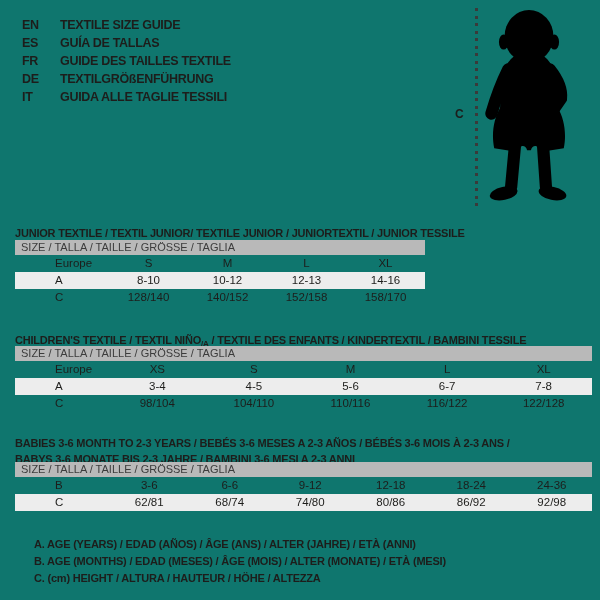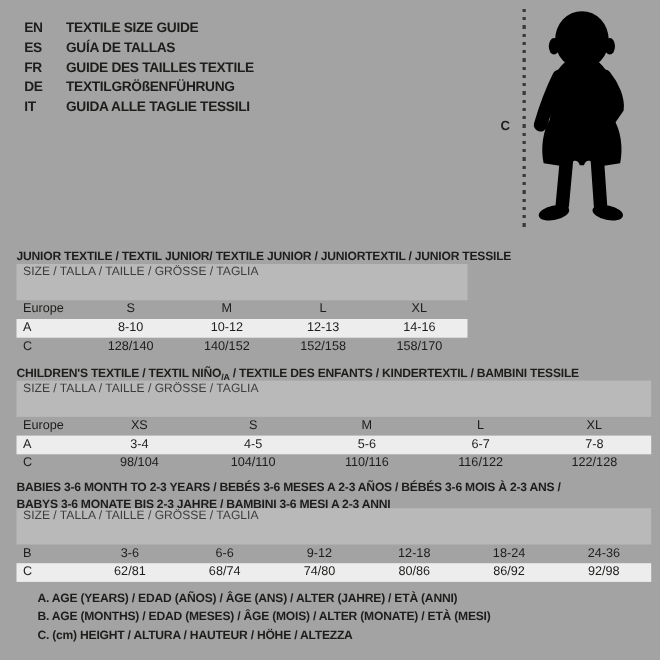--- a/index.html
+++ b/index.html
@@ -1,37 +1,37 @@
 <!DOCTYPE html>
 <html><head>
 <meta charset="utf-8">
 <style>
   html,body{margin:0;padding:0;background:#fff;}
   .canvas{
-    position:relative;width:600px;height:600px;background:#a3a3a3;overflow:hidden;
+    position:relative;width:600px;height:600px;background:#0f766e;overflow:hidden;
     font-family:"Liberation Sans","DejaVu Sans",sans-serif;color:#1d1d1b;
   }
   
   .langs{position:absolute;left:22px;top:16px;}
   .lang-row{display:flex;line-height:18px;font-size:12.5px;font-weight:bold;letter-spacing:-0.3px;}
   .lang-code{width:38px;flex:0 0 38px;}
   
   .figure{position:absolute;left:450px;top:4px;width:148px;height:206px;}
   .measure-line{position:absolute;left:25px;top:4px;width:2.5px;height:200px;
     background:repeating-linear-gradient(to bottom,#3a3a3a 0 3px,transparent 3px 7.5px);}
   .measure-label{position:absolute;left:5px;top:103px;font-size:12px;font-weight:bold;}
   .baby-svg{position:absolute;left:32px;top:0px;}
   
   .tbl-title{position:absolute;left:15px;font-size:11px;font-weight:bold;letter-spacing:-0.2px;line-height:16px;white-space:nowrap;margin-top:12px;}
   .sub{font-size:8px;vertical-align:-2px;}
   
   .tbl{position:absolute;left:15px;}
-  .hdr{height:33px;line-height:15px;font-size:11px;color:#3c3c3c;padding-left:6px;box-sizing:border-box;}
+  .hdr{height:15px;line-height:15px;font-size:11px;color:#3c3c3c;padding-left:6px;box-sizing:border-box;}
   .row{display:flex;height:17px;line-height:17px;font-size:11.5px;}
-  .lbl{width:60px;flex:0 0 60px;padding-left:6px;box-sizing:border-box;text-align:left;}
+  .lbl{width:60px;flex:0 0 60px;padding-left:6px;box-sizing:border-box;text-align:left;margin-left:34px;}
   .cell{flex:1;text-align:center;}
   
   .legend{position:absolute;left:15px;top:536px;margin-left:19px;}
   .legend-line{font-size:11px;font-weight:bold;letter-spacing:-0.2px;line-height:17px;white-space:nowrap;}
 </style>
 </head>
 <body>
 
 <div class="canvas">
 

